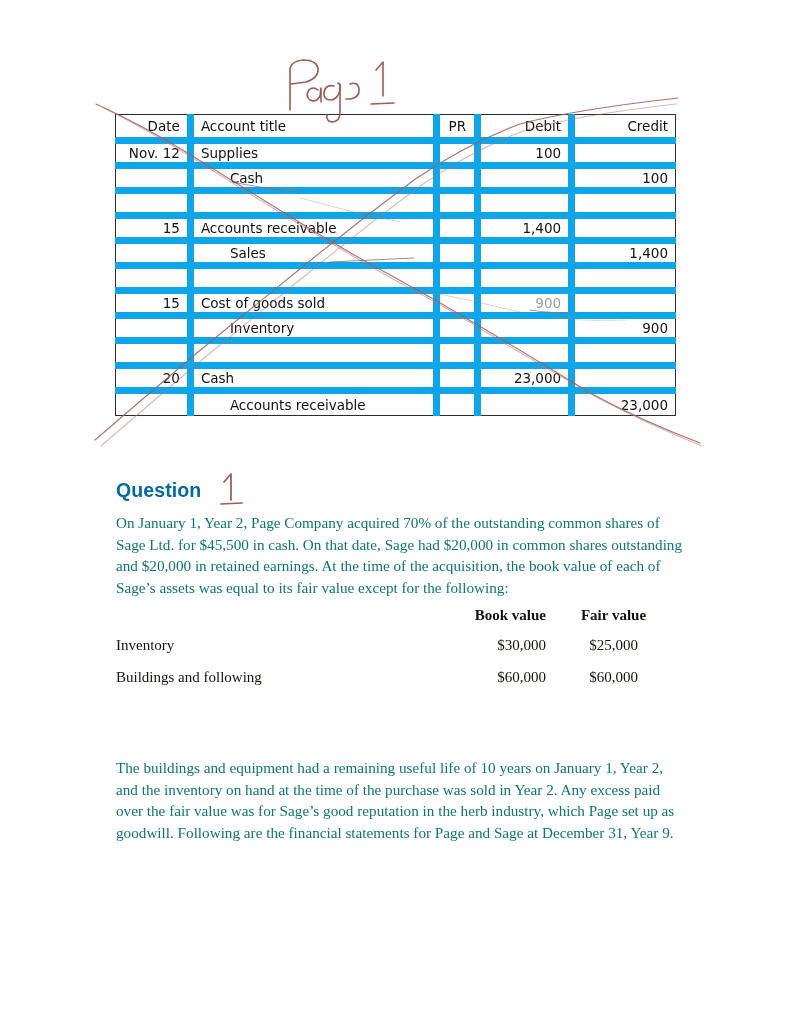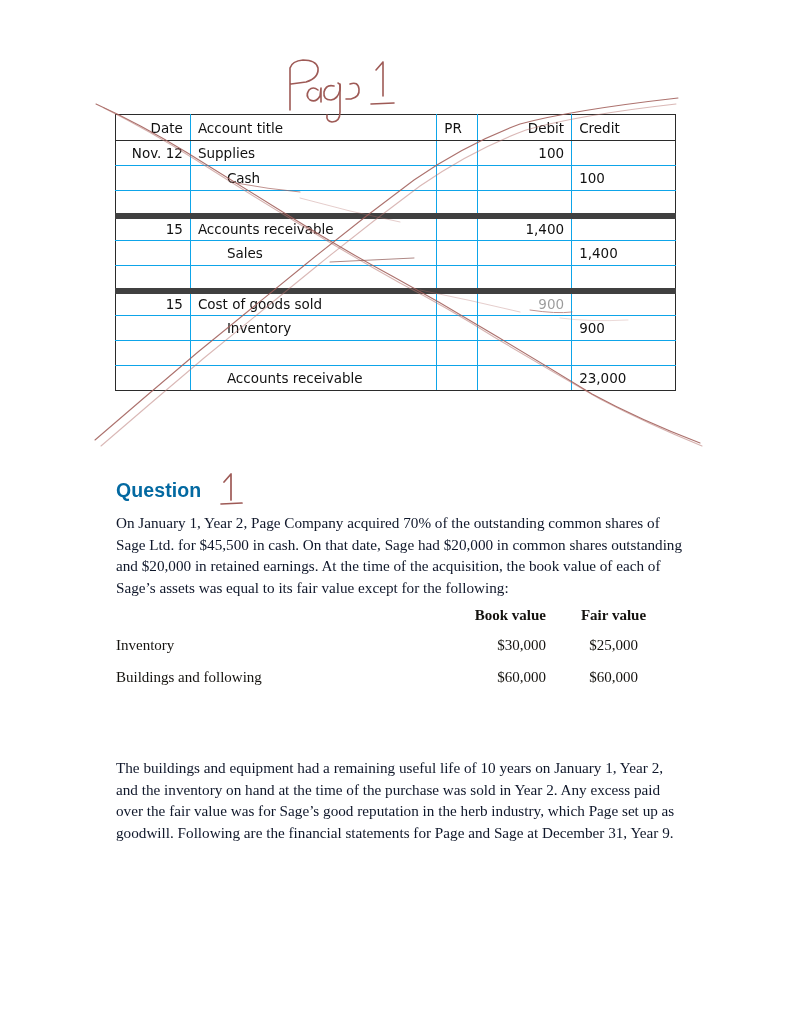--- a/index.html
+++ b/index.html
@@ -34,41 +34,41 @@
     border-collapse: collapse;
     font-family: "DejaVu Sans", sans-serif;
     font-size: 13.5px;
     color: #111;
     z-index: 2;
     background: transparent;
   }
   #journal-table td, #journal-table th {
     height: 25px;
     padding: 0 7px;
-    border: 1px solid #0ea5e9;
+    border: 7px solid #0ea5e9;
     font-weight: normal;
     vertical-align: middle;
     box-sizing: border-box;
     background: transparent;
   }
   #journal-table tr.hdr td {
     border-top: 1px solid #2b2b2b;
     border-bottom: 1px solid #2b2b2b;
     height: 26px;
   }
   #journal-table td.outer-l { border-left: 1px solid #2b2b2b; }
   #journal-table td.outer-r { border-right: 1px solid #2b2b2b; }
   #journal-table tr.last td { border-bottom: 1px solid #2b2b2b; }
   #journal-table tr.entry-top td { border-top: 6px solid #404040; }
 
   .c-date   { width: 75px;  text-align: right; }
   .c-acct   { width: 247px; text-align: left;  }
-  .c-pr     { width: 41px;  }
+  .c-pr     { width: 41px; text-align: center;  }
   .c-debit  { width: 94px;  text-align: right; }
-  .c-credit { width: 104px; }
+  .c-credit { width: 104px; text-align: right; }
 
   .indent { padding-left: 36px !important; }
   .faded  { color: #111; opacity: 0.42; }
 
   
   #question-heading {
     position: absolute;
     left: 116px;
     top: 479px;
     font-family: "Liberation Sans", sans-serif;
@@ -79,21 +79,21 @@
     z-index: 2;
   }
 
   .para {
     position: absolute;
     left: 116px;
     width: 570px;
     font-family: "Liberation Serif", serif;
     font-size: 15.2px;
     line-height: 21.5px;
-    color: #0f172a;
+    color: #0f766e;
     z-index: 2;
   }
   #para-intro { top: 512px; }
   #para-closing { top: 757px; }
 
   
   #value-table {
     position: absolute;
     left: 116px;
     top: 601px;
@@ -223,20 +223,27 @@
         <td class="c-debit"></td>
         <td class="c-credit outer-r">900</td>
       </tr>
       <tr>
         <td class="c-date outer-l"></td>
         <td class="c-acct"></td>
         <td class="c-pr"></td>
         <td class="c-debit"></td>
         <td class="c-credit outer-r"></td>
       </tr>
+      <tr class="entry-top">
+        <td class="c-date outer-l">20</td>
+        <td class="c-acct">Cash</td>
+        <td class="c-pr"></td>
+        <td class="c-debit">23,000</td>
+        <td class="c-credit outer-r"></td>
+      </tr>
       <tr class="last">
         <td class="c-date outer-l"></td>
         <td class="c-acct indent">Accounts receivable</td>
         <td class="c-pr"></td>
         <td class="c-debit"></td>
         <td class="c-credit outer-r">23,000</td>
       </tr>
     </tbody>
 </table>
 

